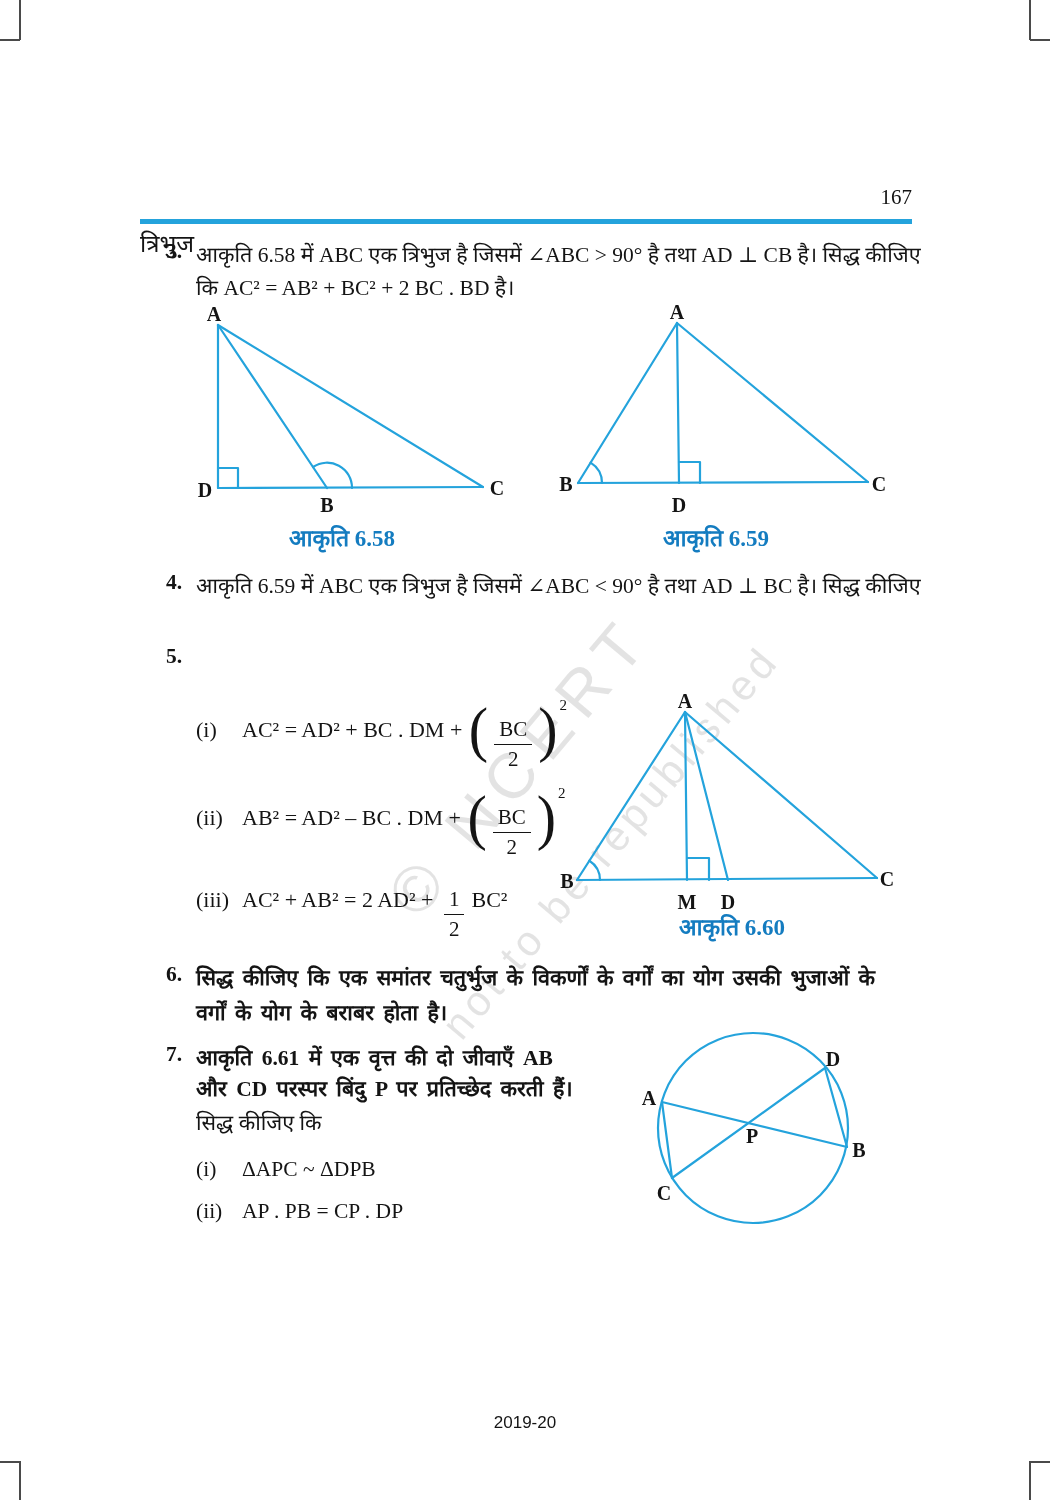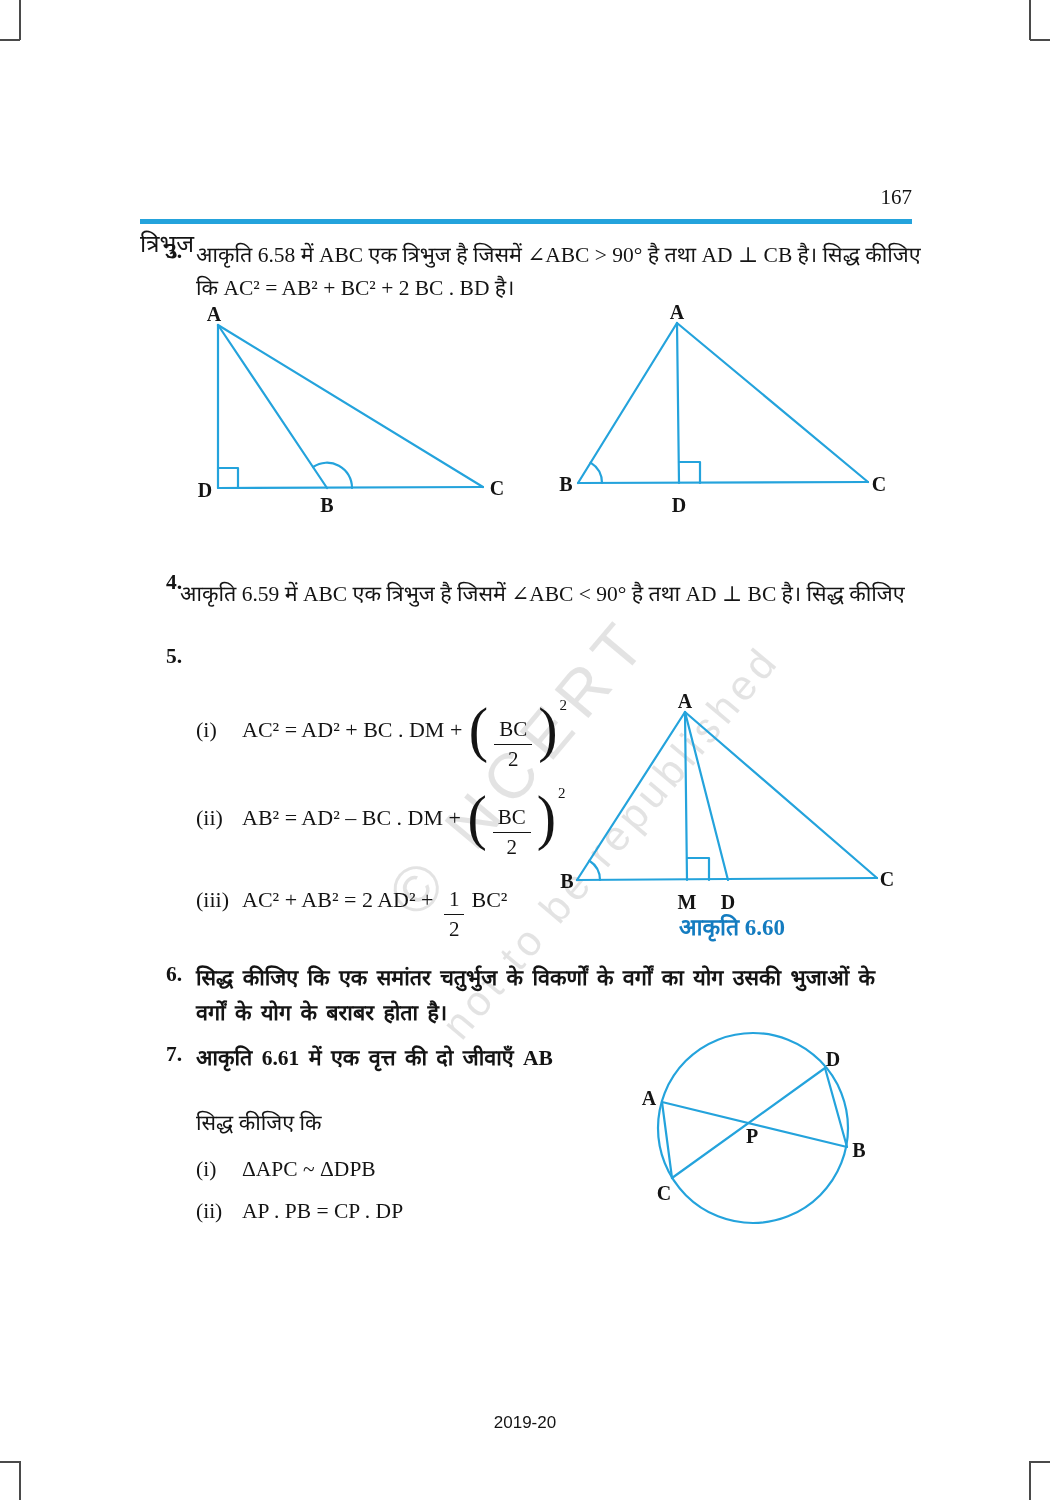--- a/index.html
+++ b/index.html
@@ -88,36 +88,38 @@
     <path class="stroke" d="M33,186 L298,185"></path>
     <path class="stroke" d="M33,23 L142,186"></path>
     <path class="stroke" d="M33,23 L298,185"></path>
     <path class="stroke" d="M33,166 L53,166 L53,186"></path>
     <path class="stroke" d="M128,165 A25,25 0 0 1 167,186"></path>
     <text x="29" y="19" text-anchor="middle">A</text>
     <text x="20" y="195" text-anchor="middle">D</text>
     <text x="142" y="210" text-anchor="middle">B</text>
     <text x="312" y="193" text-anchor="middle">C</text>
   </svg>
+  <div class="abs caption" style="left:232px;top:521px;">आकृति 6.58</div>
 
   <svg class="abs fig" style="left:550px;top:302px;" width="340" height="220" viewBox="0 0 340 220">
     <path class="stroke" d="M28,181 L127,21"></path>
     <path class="stroke" d="M127,21 L318,180"></path>
     <path class="stroke" d="M28,181 L318,180"></path>
     <path class="stroke" d="M127,21 L129,181"></path>
     <path class="stroke" d="M129,160 L150,160 L150,181"></path>
     <path class="stroke" d="M40.6,160.6 A24,24 0 0 1 52,181"></path>
     <text x="127" y="17" text-anchor="middle">A</text>
     <text x="16" y="189" text-anchor="middle">B</text>
     <text x="329" y="189" text-anchor="middle">C</text>
     <text x="129" y="210" text-anchor="middle">D</text>
   </svg>
+  <div class="abs caption" style="left:606px;top:521px;">आकृति 6.59</div>
 
   <div class="abs pnum" style="left:148px;top:570px;">4.</div>
-  <div class="abs hline nowrap" style="left:180px;top:570px;margin-top:8px;">आकृति 6.59 में ABC एक त्रिभुज है जिसमें ∠ABC &lt; 90° है तथा AD ⊥ BC है। सिद्ध कीजिए</div>
+  <div class="abs hline nowrap" style="left:196px;top:570px;">आकृति 6.59 में ABC एक त्रिभुज है जिसमें ∠ABC &lt; 90° है तथा AD ⊥ BC है। सिद्ध कीजिए</div>
 
   <div class="abs pnum" style="left:148px;top:644px;">5.</div>
 
   <div class="abs eq" style="left:196px;top:696px;">
     <span class="eq-label">(i)</span>
     <span class="eq-body">AC² = AD² + BC . DM + </span>
     <span class="paren">(</span>
     <span class="frac">
       <span class="fnum">BC</span>
       <span class="fden">2</span>
@@ -163,20 +165,21 @@
     <text x="168" y="217" text-anchor="middle">D</text>
   </svg>
   <div class="abs caption" style="left:622px;top:910px;">आकृति 6.60</div>
 
   <div class="abs pnum" style="left:148px;top:962px;">6.</div>
   <div class="abs hline nowrap wide" style="left:196px;top:962px;">सिद्ध कीजिए कि एक समांतर चतुर्भुज के विकर्णों के वर्गों का योग उसकी भुजाओं के</div>
   <div class="abs hline nowrap wide" style="left:196px;top:997px;">वर्गों के योग के बराबर होता है।</div>
 
   <div class="abs pnum" style="left:148px;top:1042px;">7.</div>
   <div class="abs hline nowrap wide" style="left:196px;top:1042px;">आकृति 6.61 में एक वृत्त की दो जीवाएँ AB</div>
+  <div class="abs hline nowrap wide" style="left:196px;top:1073px;">और CD परस्पर बिंदु P पर प्रतिच्छेद करती हैं।</div>
   <div class="abs hline nowrap" style="left:196px;top:1107px;">सिद्ध कीजिए कि</div>
   <div class="abs subline nowrap" style="left:196px;top:1157px;">
     <span class="sub-label">(i)</span><span>ΔAPC ~ ΔDPB</span>
   </div>
   <div class="abs subline nowrap" style="left:196px;top:1199px;">
     <span class="sub-label">(ii)</span><span>AP . PB = CP . DP</span>
   </div>
 
   <svg class="abs fig" style="left:640px;top:1022px;" width="245" height="225" viewBox="0 0 245 225">
     <circle class="stroke" cx="113" cy="106" r="95"></circle>

